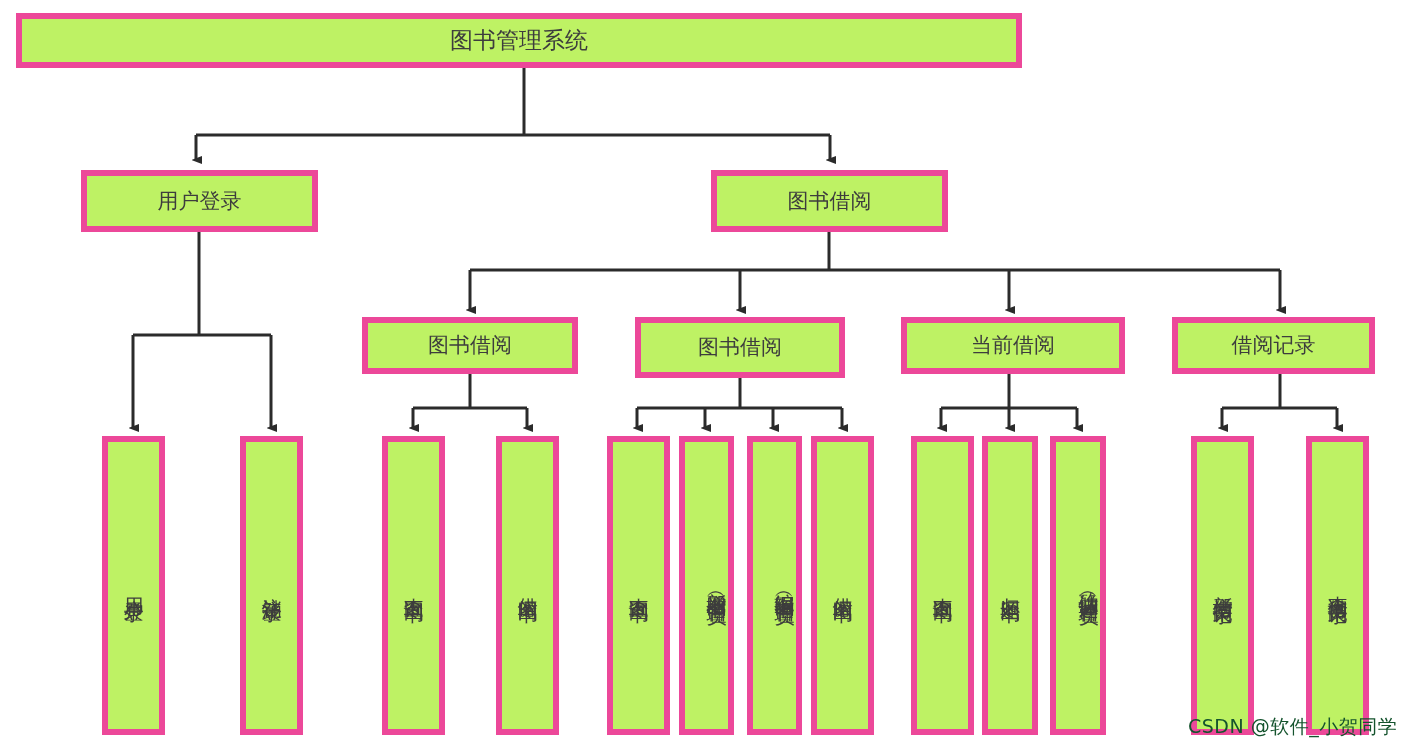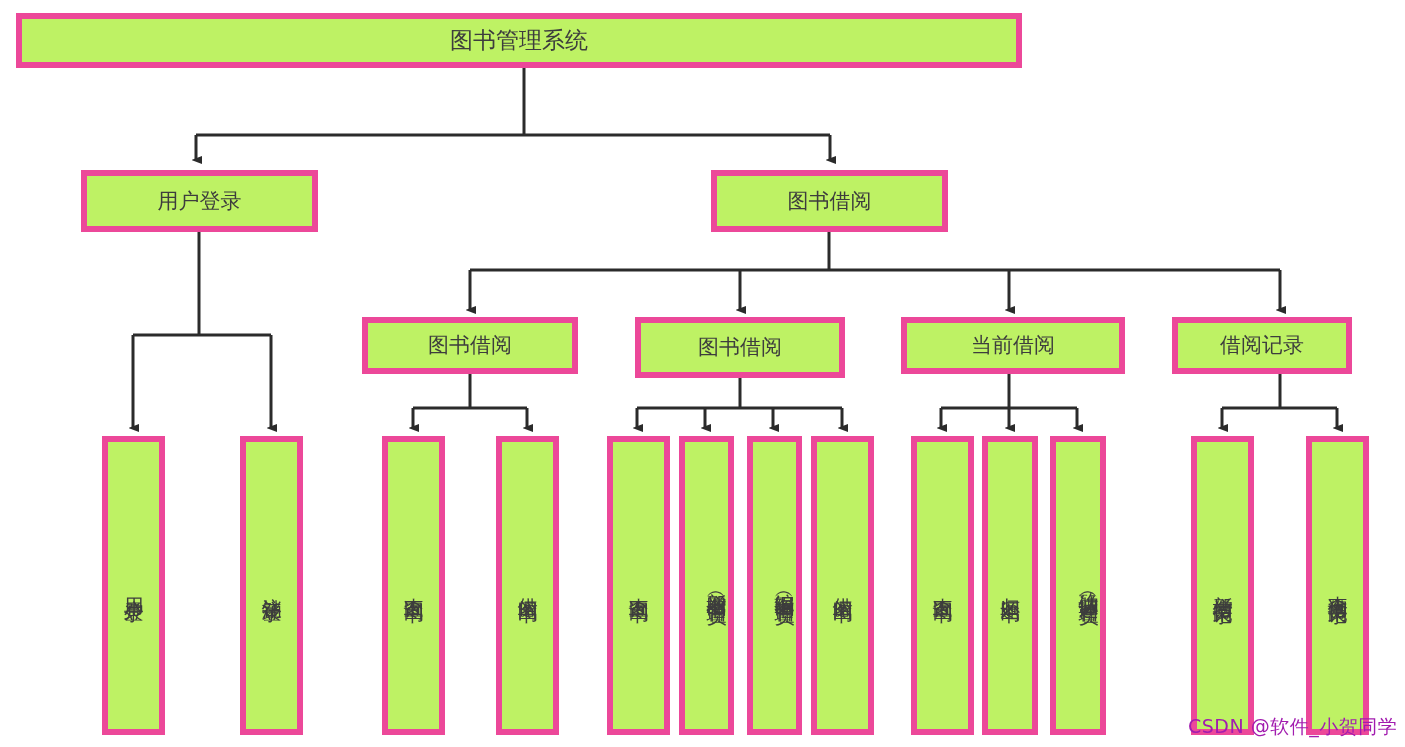--- a/index.html
+++ b/index.html
@@ -65,21 +65,21 @@
     top: 0;
     width: 1405px;
     height: 747px;
     pointer-events: none;
   }
   .watermark {
     position: absolute;
     left: 1188px;
     top: 714px;
     font-size: 19px;
-    color: #a21caf;
+    color: #14532d;
     white-space: nowrap;
     letter-spacing: 0.5px;
   }
 </style>
 </head>
 <body>
 
 <div id="canvas">
 
   <svg class="wires" viewBox="0 0 1405 747">
@@ -145,21 +145,21 @@
 
   <div class="node level3" style="left:362px; top:317px; width:216px; height:57px;">
     <span>图书借阅</span>
   </div>
   <div class="node level3" style="left:635px; top:317px; width:210px; height:61px;">
     <span>图书借阅</span>
   </div>
   <div class="node level3" style="left:901px; top:317px; width:224px; height:57px;">
     <span>当前借阅</span>
   </div>
-  <div class="node level3" style="left:1172px; top:317px; width:180px; height:57px;">
+  <div class="node level3" style="left:1172px; top:317px; width:203px; height:57px;">
     <span>借阅记录</span>
   </div>
 
   <div class="node leaf align-center" style="left:102px; top:436px; width:63px; height:299px;">
     <span class="leaf-text">用户登录</span>
   </div>
   <div class="node leaf align-center" style="left:240px; top:436px; width:63px; height:299px;">
     <span class="leaf-text">注销登录</span>
   </div>
 

